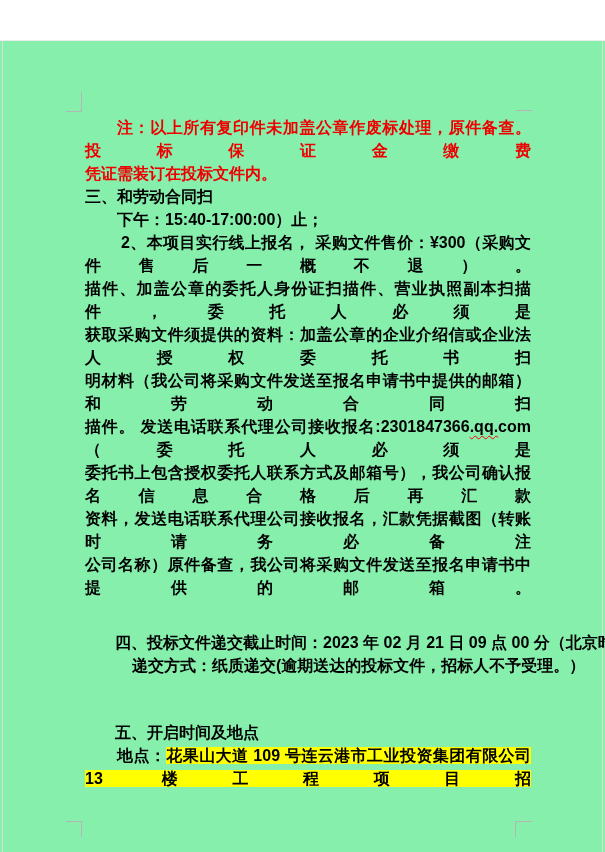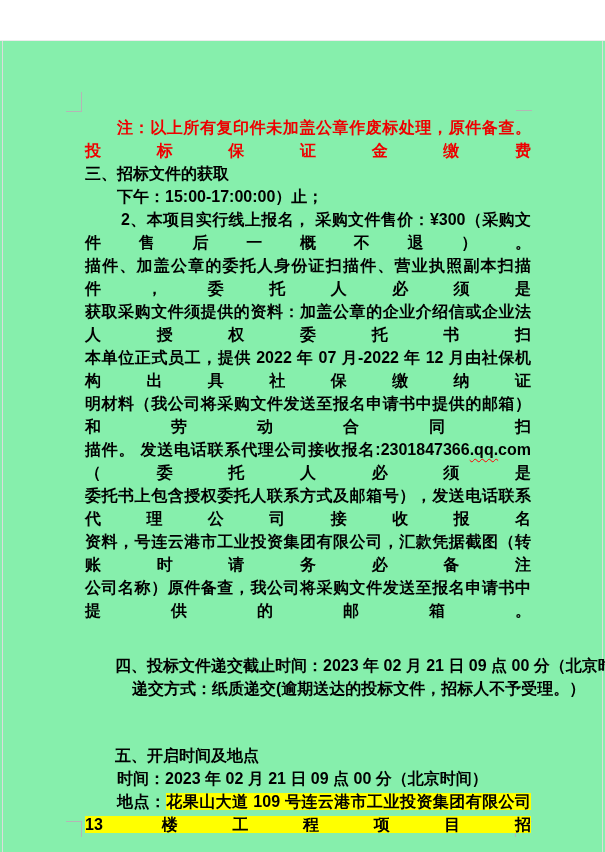--- a/index.html
+++ b/index.html
@@ -59,39 +59,38 @@
   <div class="edge edge-bottom"></div>
 
   <div class="mark mark-tl"></div>
   <div class="mark mark-tr"></div>
   <div class="mark mark-bl"></div>
   <div class="mark mark-br"></div>
 
   <div class="content">
 
     <div class="ln jf ind32 red">注：以上所有复印件未加盖公章作废标处理，原件备查。投标保证金缴费</div>
+    <div class="ln red">凭证需装订在投标文件内。</div>
 
-    <div class="ln">三、招标文件的获取</div>
-    <div class="ln ind32">下午：15:00-17:00:00）止；</div>
+    <div class="ln">三、和劳动合同扫</div>
+    <div class="ln ind32">下午：15:40-17:00:00）止；</div>
     <div class="ln jf ind36">2、本项目实行线上报名， 采购文件售价：¥300（采购文件售后一概不退）。</div>
     <div class="ln jf">描件、加盖公章的委托人身份证扫描件、营业执照副本扫描件，委托人必须是</div>
     <div class="ln jf">获取采购文件须提供的资料：加盖公章的企业介绍信或企业法人授权委托书扫</div>
-    <div class="ln jf">本单位正式员工，提供 2022 年 07 月-2022 年 12 月由社保机构出具社保缴纳证</div>
     <div class="ln jf">明材料（我公司将采购文件发送至报名申请书中提供的邮箱）和劳动合同扫</div>
     <div class="ln jf"><span>描件。 发送电话联系代理公司接收报名:2301847366</span><span class="wavy">.qq.</span><span>com（委托人必须是</span></div>
-    <div class="ln jf">委托书上包含授权委托人联系方式及邮箱号），发送电话联系代理公司接收报名</div>
-    <div class="ln jf">资料，号连云港市工业投资集团有限公司，汇款凭据截图（转账时请务必备注</div>
+    <div class="ln jf">委托书上包含授权委托人联系方式及邮箱号），我公司确认报名信息合格后再汇款</div>
+    <div class="ln jf">资料，发送电话联系代理公司接收报名，汇款凭据截图（转账时请务必备注</div>
     <div class="ln jf">公司名称）原件备查，我公司将采购文件发送至报名申请书中提供的邮箱。</div>
 
     <div class="blk-sec4">
       <div class="ln ind30">四、投标文件递交截止时间：2023 年 02 月 21 日 09 点 00 分（北京时间）</div>
       <div class="ln ind47">递交方式：纸质递交(逾期送达的投标文件，招标人不予受理。）</div>
     </div>
 
     <div class="blk-sec5">
       <div class="ln ind30">五、开启时间及地点</div>
-      <div class="ln ind32">时间：2023 年 02 月 21 日 09 点 00 分（北京时间）</div>
       <div class="ln jf ind32"><span>地点：</span><span class="hl">花果山大道 109 号连云港市工业投资集团有限公司 13 楼工程项目招</span></div>
 
     </div>
 
   </div>
 </div>
 
 </body></html>

